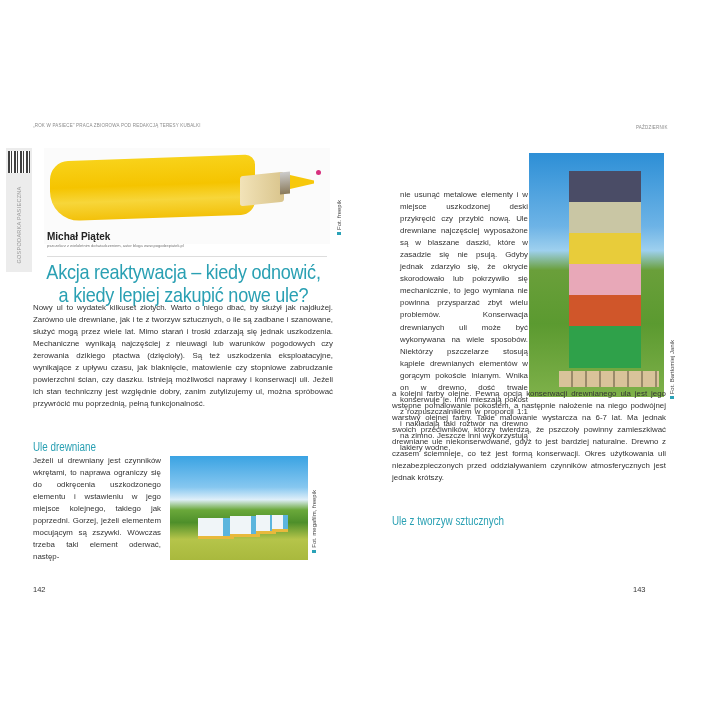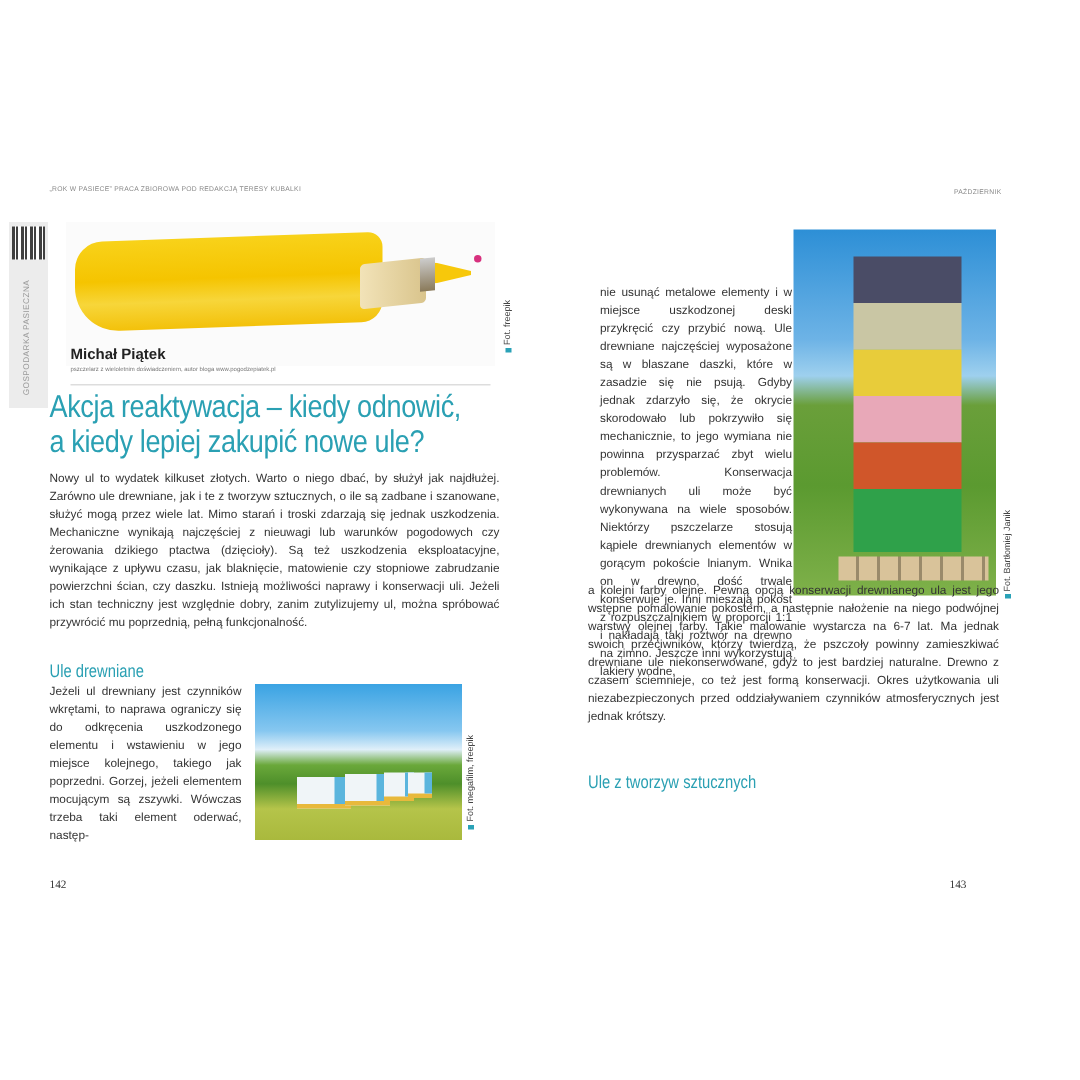--- a/index.html
+++ b/index.html
@@ -21,35 +21,35 @@
   .brush-ferrule { position:absolute; left:236px; top:24px; width:10px; height:22px; background:linear-gradient(180deg,#ccc,#8a7a5a); transform:skewY(-6deg); }
   .brush-tip { position:absolute; left:246px; top:27px; width:24px; height:14px; background:#f7c80b; clip-path:polygon(0 0,100% 40%,100% 60%,0 100%); }
   .heart { position:absolute; left:272px; top:22px; width:5px; height:5px; background:#d7307e; border-radius:50%; }
   .photo-credit { position:absolute; display:flex; flex-direction:column; align-items:center; }
   .photo-credit .txt { writing-mode:vertical-rl; transform:rotate(180deg); font-size:6px; color:#444; white-space:nowrap; }
   .photo-credit .bar { width:4px; height:3px; background:#2aa2b7; margin-top:2px; }
   .author-name { position:absolute; left:47px; top:231px; font-size:10px; font-weight:bold; color:#222; }
   .author-bio { position:absolute; left:47px; top:243px; font-size:4px; color:#777; }
   .hr { position:absolute; left:47px; top:256px; width:280px; height:1px; background:#ddd; }
   .title { position:absolute; left:33px; top:260px; width:300px; color:#2aa0b3; font-size:21px; line-height:23px;
-           font-family:"Liberation Sans Narrow","Liberation Sans", sans-serif; letter-spacing:-0.3px; font-stretch:condensed; }
+           font-family:"Liberation Sans Narrow","Liberation Sans", sans-serif; letter-spacing:-0.3px; font-stretch:condensed;text-align:center; }
   .title-inner { transform:scaleX(0.86); transform-origin:left top; display:block; width:350px; }
   .body { position:absolute; font-size:7.9px; line-height:12.05px; color:#333; text-align:justify; hyphens:manual; }
   .body p { margin:0; }
   .h2 { position:absolute; color:#2aa0b3; font-size:12px; font-family:"Liberation Sans", sans-serif; }
   .h2 span { display:inline-block; transform:scaleX(0.82); transform-origin:left; }
   .beehives-photo { position:absolute; left:170px; top:456px; width:138px; height:104px; overflow:hidden;
      background:linear-gradient(180deg,#3aa3e3 0%,#86c7f0 30%,#dfeff9 42%,#6aa83a 52%,#4e8f2a 64%,#b5c44a 80%,#a9b93d 100%); }
   .hive { position:absolute; background:#f0f5f8; border-bottom:3px solid #e8b93c; }
   .hive .b { position:absolute; right:0; top:0; width:30%; height:100%; background:#5bb5dd; }
   .tower-photo { position:absolute; left:529px; top:153px; width:135px; height:244px; overflow:hidden;
      background:linear-gradient(180deg,#2d8fd6 0%,#6db3e6 30%,#9ed0ee 40%,#6a9f3a 48%,#5b9a30 70%,#7fb14a 100%); }
   .box { position:absolute; left:40px; width:72px; height:31px; }
   .pallet { position:absolute; left:30px; top:218px; width:100px; height:16px; background:repeating-linear-gradient(90deg,#d9c39a 0 12px,#9a8a6a 12px 14px); }
-  .page-num { position:absolute; font-size:7.5px; color:#333; font-family:Liberation Serif, serif; }
+  .page-num { position:absolute; font-size:7.5px; color:#333; font-family:Liberation Sans, sans-serif; }
 </style>
 </head>
 <body>
 
 <div class="spread">
 
   <div class="running-head" style="left:33px;top:123px;">„ROK W PASIECE” PRACA ZBIOROWA POD REDAKCJĄ TERESY KUBALKI</div>
 
   <div class="qr-wrap"></div>
   <div class="qr"></div>
@@ -71,21 +71,21 @@
 
   <div class="author-name">Michał Piątek</div>
   <div class="author-bio">pszczelarz z wieloletnim doświadczeniem, autor bloga www.pogodzepiatek.pl</div>
   <div class="hr"></div>
 
   <div class="title">
     <span class="title-inner">Akcja reaktywacja – kiedy odnowić,</span>
     <span class="title-inner">a kiedy lepiej zakupić nowe ule?</span>
   </div>
 
-  <div class="body" style="left:33px;top:313px;width:300px;">
+  <div class="body" style="left:33px;top:302px;width:300px;">
     <p>Nowy ul to wydatek kilkuset złotych. Warto o niego dbać, by służył jak najdłużej. Zarówno ule drewniane, jak i te z tworzyw sztucznych, o ile są zadbane i szanowane, służyć mogą przez wiele lat. Mimo starań i troski zdarzają się jednak uszkodzenia. Mechaniczne wynikają najczęściej z nieuwagi lub warunków pogodowych czy żerowania dzikiego ptactwa (dzięcioły). Są też uszkodzenia eksploatacyjne, wynikające z upływu czasu, jak blaknięcie, matowienie czy stopniowe zabrudzanie powierzchni ścian, czy daszku. Istnieją możliwości naprawy i konserwacji uli. Jeżeli ich stan techniczny jest względnie dobry, zanim zutylizujemy ul, można spróbować przywrócić mu poprzednią, pełną funkcjonalność.</p>
   </div>
 
   <div class="h2" style="left:33px;top:440px;text-decoration:underline;"><span>Ule drewniane</span></div>
 
   <div class="body" style="left:33px;top:455px;width:128px;">
     <p>Jeżeli ul drewniany jest czynników wkrętami, to naprawa ograniczy się do odkręcenia uszkodzonego elementu i wstawieniu w jego miejsce kolejnego, takiego jak poprzedni. Gorzej, jeżeli elementem mocującym są zszywki. Wówczas trzeba taki element oderwać, następ-</p>
   </div>
 
   <div class="beehives-photo">

